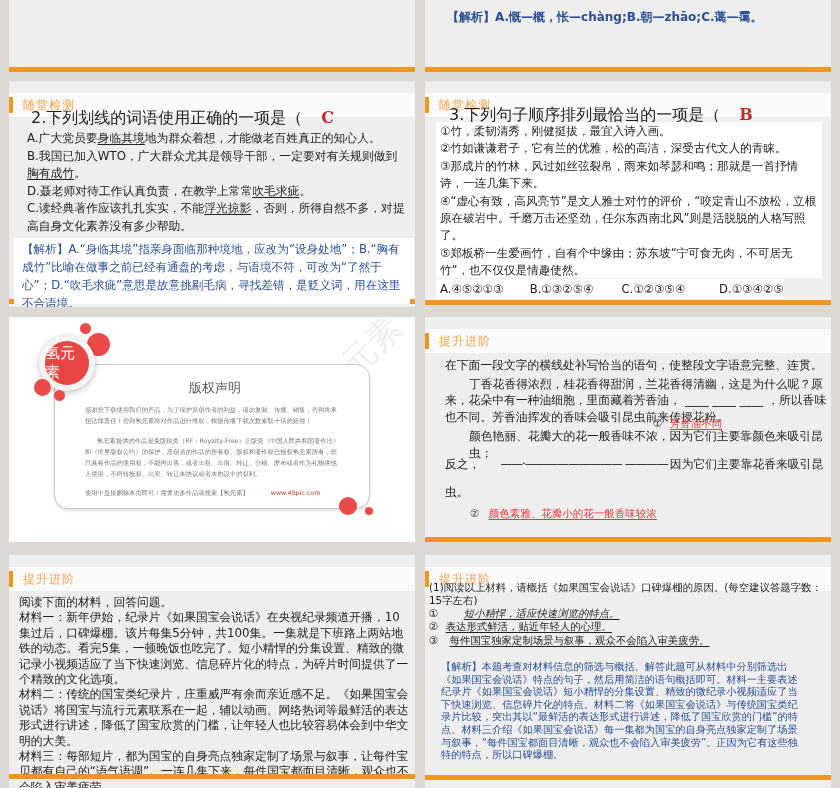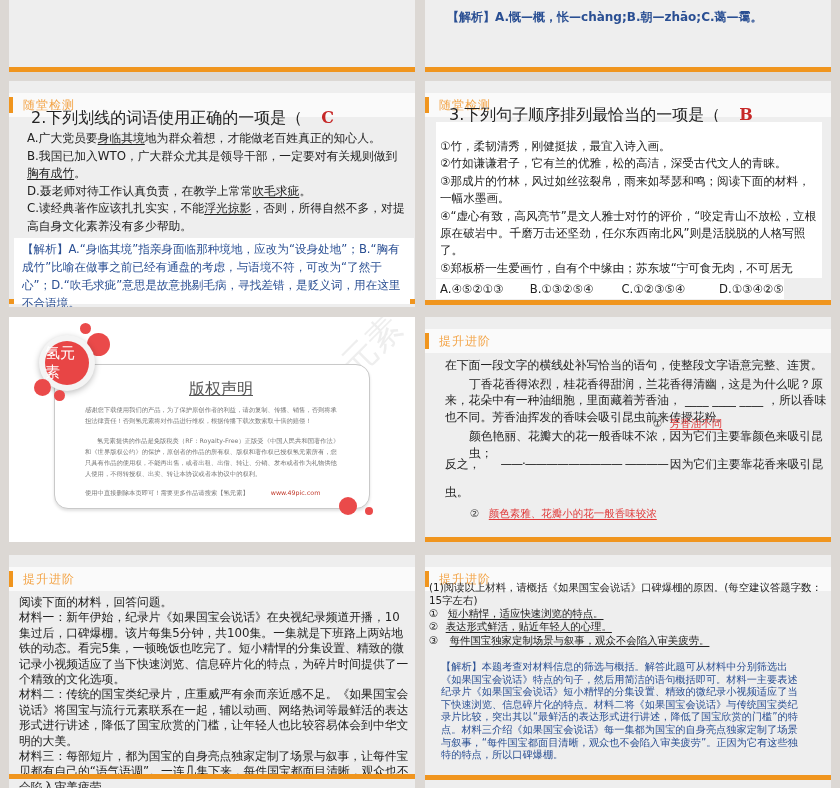--- a/index.html
+++ b/index.html
@@ -27,21 +27,21 @@
 
   .red { color: #e03a3a; }
 
   .dot { position: absolute; background: #f0951e; width: 5px; height: 5px; }
 
   
   .copy-card { position: absolute; border: 1px solid #c9c9c9; border-radius: 14px; background: #fff; box-shadow: 0 2px 3px rgba(0,0,0,0.12); }
   .circle { position: absolute; border-radius: 50%; background: #ea4a4a; }
   .badge-ring { position: absolute; border-radius: 50%; background: #f4f4f4; box-shadow: 0 2px 6px rgba(0,0,0,0.25); }
   .badge-core { position: absolute; border-radius: 50%; background: #e84545; color: #fff; font-size: 15px; display: flex; align-items: center; justify-content: center; }
-  .copy-title { position: absolute; font-size: 16px; color: #555; text-decoration: underline; }
+  .copy-title { position: absolute; font-size: 13px; color: #555; }
   .copy-text { position: absolute; font-size: 6.3px; line-height: 11px; color: #777; }
   .copy-link { color: #c0392b; }
   .watermark { position: absolute; font-size: 34px; color: rgba(160,160,160,0.18); transform: rotate(-45deg); white-space: nowrap; }
 </style>
 </head>
 <body>
 
 <div class="slide" style="left:9px; top:0; width:406px; height:72px;">
   <div class="bottom-bar"></div>
 </div>
@@ -73,24 +73,24 @@
 
 <div class="slide" style="left:425px; top:81px; width:406px; height:224px;">
   <div class="sec-header">
     <div class="mark"></div>
     <div class="title">随堂检测</div>
   </div>
   <div class="q-title" style="left:24px; top:24px;">
     <span>3.下列句子顺序排列最恰当的一项是（</span>
     <span class="answer-mark" style="margin-left:14px;">B</span>
   </div>
-  <div class="white-box body-text" style="left:11px; top:41px; width:386px; height:156px; padding:16px 4px; font-size:11.6px; line-height:17.4px;">
+  <div class="white-box body-text" style="left:11px; top:41px; width:386px; height:156px; padding:1px 4px; font-size:11.6px; line-height:17.4px;">
     <p>①竹，柔韧清秀，刚健挺拔，最宜入诗入画。</p>
     <p>②竹如谦谦君子，它有兰的优雅，松的高洁，深受古代文人的青睐。</p>
-    <p>③那成片的竹林，风过如丝弦裂帛，雨来如琴瑟和鸣；阅读下面的材料，一幅水墨画。</p>
+    <p>③那成片的竹林，风过如丝弦裂帛，雨来如琴瑟和鸣；那就是一首抒情诗，一连几集下来。</p>
     <p>④“虚心有致，高风亮节”是文人雅士对竹的评价，“咬定青山不放松，立根原在破岩中。千磨万击还坚劲，任尔东西南北风”则是活脱脱的人格写照了。</p>
     <p>⑤郑板桥一生爱画竹，自有个中缘由；苏东坡“宁可食无肉，不可居无竹”，也不仅仅是情趣使然。</p>
   </div>
   <div class="white-box" style="left:11px; top:198px; width:348px; height:20px; font-size:11.6px; line-height:20px; padding-left:4px;">
     <span style="display:inline-block; width:86px;">A.④⑤②①③</span>
     <span style="display:inline-block; width:88px;">B.①③②⑤④</span>
     <span style="display:inline-block; width:94px;">C.①②③⑤④</span>
     <span style="display:inline-block;">D.①③④②⑤</span>
   </div>
   <div class="bottom-bar" style="bottom:0;"></div>
@@ -159,19 +159,19 @@
   <div class="bottom-bar" style="bottom:9px;"></div>
 </div>
 
 <div class="slide" style="left:425px; top:555px; width:406px; height:233px;">
   <div class="sec-header">
     <div class="mark"></div>
     <div class="title">提升进阶</div>
   </div>
   <div class="body-text" style="left:4px; top:26px; width:398px; font-size:10.4px; line-height:13px;">(1)阅读以上材料，请概括《如果国宝会说话》口碑爆棚的原因。(每空建议答题字数：15字左右)</div>
   <div class="body-text" style="left:4px; top:52px; width:398px; font-size:10.4px; line-height:13px;">
-    <p><span>①</span> <u style="margin-left:6px;">短小精悍，适应快速浏览的特点。</u></p>
+    <p><span>①</span> <u style="margin-left:22px;font-style:italic;">短小精悍，适应快速浏览的特点。</u></p>
     <p><span>②</span> <u style="margin-left:4px;font-family:Liberation Mono, monospace;">表达形式鲜活，贴近年轻人的心理。</u></p>
     <p><span>③</span> <u style="margin-left:8px;">每件国宝独家定制场景与叙事，观众不会陷入审美疲劳。</u></p>
   </div>
   <div class="body-text analysis" style="left:16px; top:106px; width:366px; font-size:10.2px; line-height:12.6px;">【解析】本题考查对材料信息的筛选与概括。解答此题可从材料中分别筛选出《如果国宝会说话》特点的句子，然后用简洁的语句概括即可。材料一主要表述纪录片《如果国宝会说话》短小精悍的分集设置、精致的微纪录小视频适应了当下快速浏览、信息碎片化的特点。材料二将《如果国宝会说话》与传统国宝类纪录片比较，突出其以“最鲜活的表达形式进行讲述，降低了国宝欣赏的门槛”的特点。材料三介绍《如果国宝会说话》每一集都为国宝的自身亮点独家定制了场景与叙事，“每件国宝都面目清晰，观众也不会陷入审美疲劳”。正因为它有这些独特的特点，所以口碑爆棚。</div>
   <div class="bottom-bar" style="bottom:8px;"></div>
 </div>
 
 </body></html>

